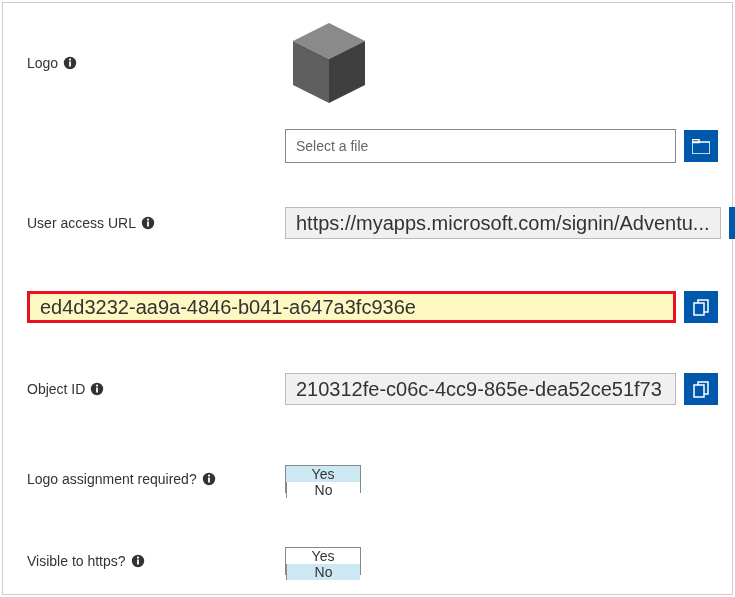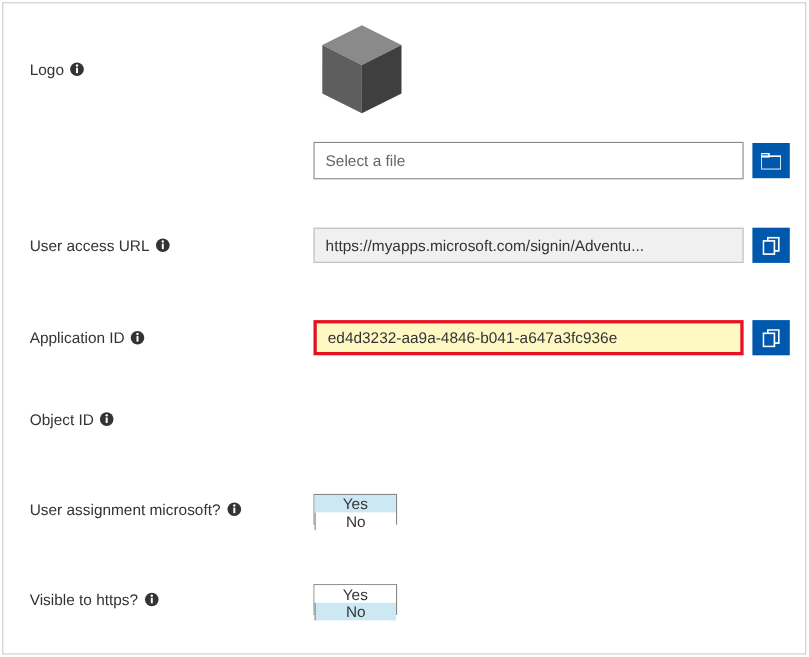--- a/index.html
+++ b/index.html
@@ -43,21 +43,21 @@
     }
     .readonly-box {
       flex: 1;
       height: 32px;
       background: #f0f0f0;
       border: 1px solid #bbb;
       padding: 0 10px;
       display: flex;
       align-items: center;
       color: #333;
-      font-size: 14px;
+      font-size: 20px;
       white-space: nowrap;
       overflow: hidden;
       text-overflow: ellipsis;
     }
     .readonly-box.highlighted {
       border: 3px solid #e81123;
       background: #fef9c3;
     }
     .file-box {
       flex: 1;
@@ -184,30 +184,20 @@
       <button class="action-btn">
         <svg width="17" height="17" viewBox="0 0 17 17">
           <rect x="1" y="4" width="10" height="12" fill="none" stroke="#fff" stroke-width="1.5"></rect>
           <path d="M5 4 V1 H15 V13 H11" fill="none" stroke="#fff" stroke-width="1.5"></path>
         </svg>
       </button>
     </div>
   </div>
 
   <div class="form-row row-appid">
-    <div class="label-col">
-      <span>Application ID</span>
-      <span class="info-icon">
-        <svg width="14" height="14" viewBox="0 0 14 14">
-          <circle cx="7" cy="7" r="6.2" fill="#333"></circle>
-          <rect x="6.1" y="5.5" width="1.8" height="5" fill="#fff"></rect>
-          <circle cx="7" cy="3.6" r="1.1" fill="#fff"></circle>
-        </svg>
-      </span>
-    </div>
     <div class="field-col">
       <div class="readonly-box highlighted">ed4d3232-aa9a-4846-b041-a647a3fc936e</div>
       <button class="action-btn">
         <svg width="17" height="17" viewBox="0 0 17 17">
           <rect x="1" y="4" width="10" height="12" fill="none" stroke="#fff" stroke-width="1.5"></rect>
           <path d="M5 4 V1 H15 V13 H11" fill="none" stroke="#fff" stroke-width="1.5"></path>
         </svg>
       </button>
     </div>
   </div>
@@ -216,25 +206,34 @@
     <div class="label-col">
       <span>Object ID</span>
       <span class="info-icon">
         <svg width="14" height="14" viewBox="0 0 14 14">
           <circle cx="7" cy="7" r="6.2" fill="#333"></circle>
           <rect x="6.1" y="5.5" width="1.8" height="5" fill="#fff"></rect>
           <circle cx="7" cy="3.6" r="1.1" fill="#fff"></circle>
         </svg>
       </span>
     </div>
+    <div class="field-col">
+      <div class="readonly-box">210312fe-c06c-4cc9-865e-dea52ce51f73</div>
+      <button class="action-btn">
+        <svg width="17" height="17" viewBox="0 0 17 17">
+          <rect x="1" y="4" width="10" height="12" fill="none" stroke="#fff" stroke-width="1.5"></rect>
+          <path d="M5 4 V1 H15 V13 H11" fill="none" stroke="#fff" stroke-width="1.5"></path>
+        </svg>
+      </button>
+    </div>
   </div>
 
   <div class="form-row row-assign">
     <div class="label-col">
-      <span>User assignment microsoft?</span>
+      <span>Logo assignment required?</span>
       <span class="info-icon">
         <svg width="14" height="14" viewBox="0 0 14 14">
           <circle cx="7" cy="7" r="6.2" fill="#333"></circle>
           <rect x="6.1" y="5.5" width="1.8" height="5" fill="#fff"></rect>
           <circle cx="7" cy="3.6" r="1.1" fill="#fff"></circle>
         </svg>
       </span>
     </div>
     <div class="field-col">
       <div class="toggle-group">

